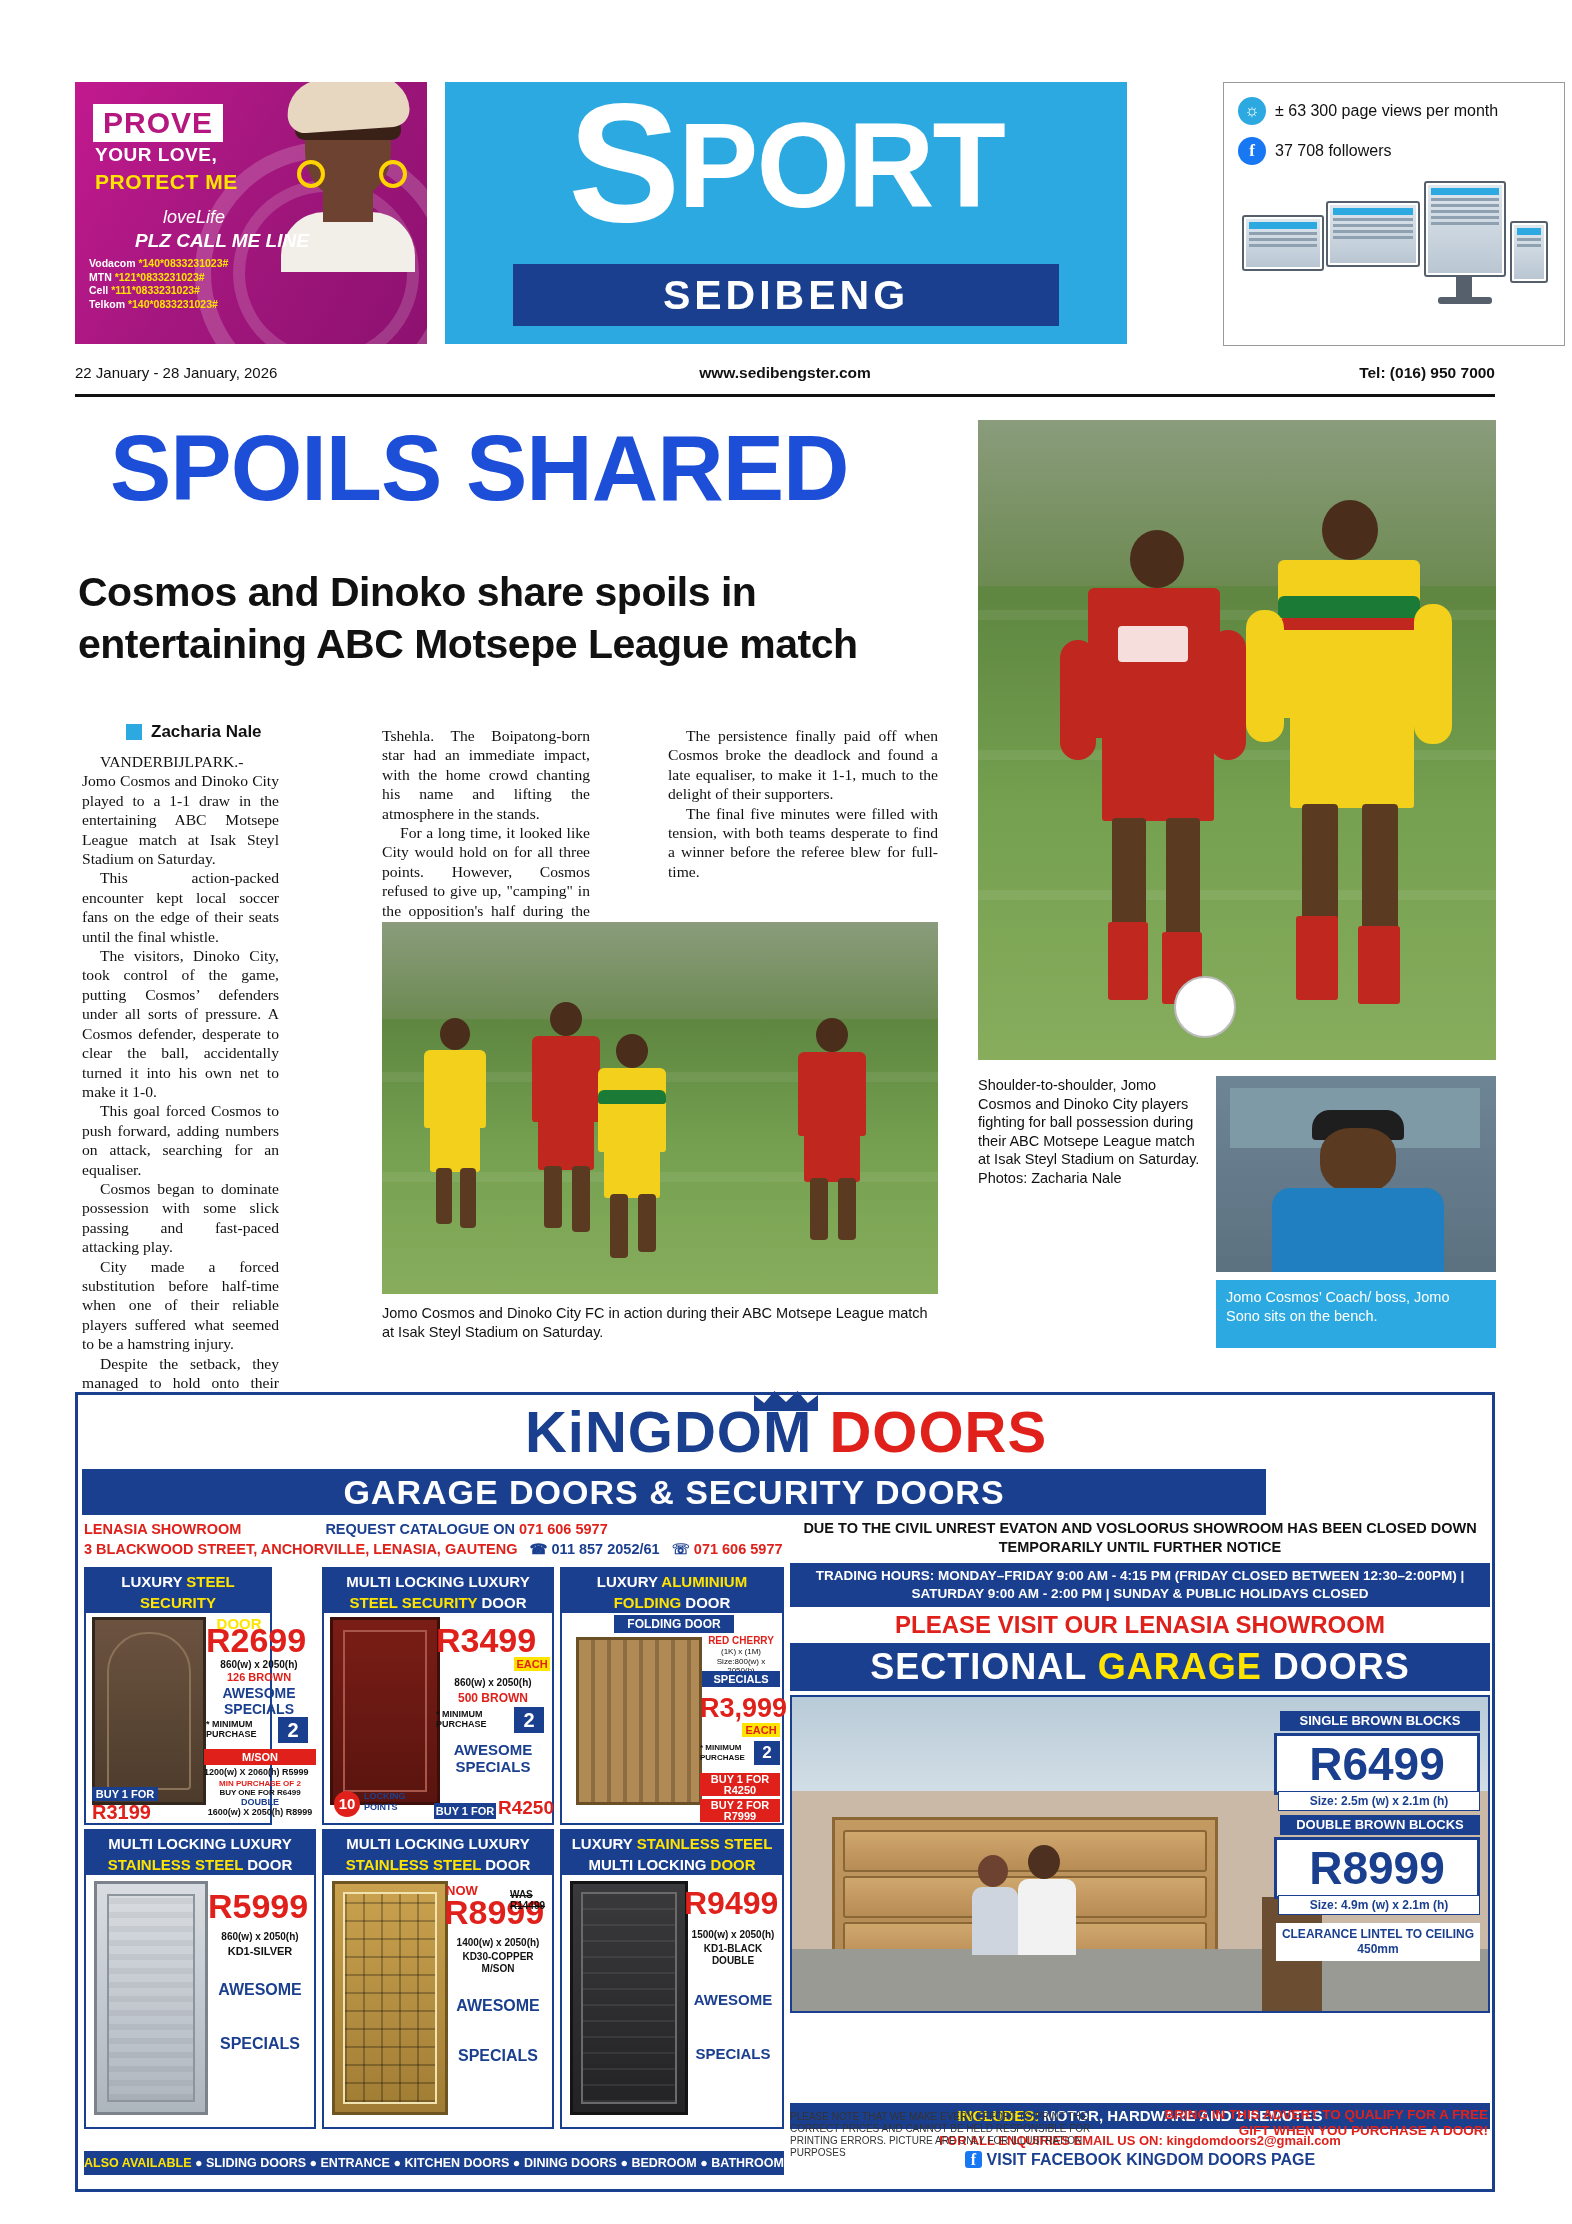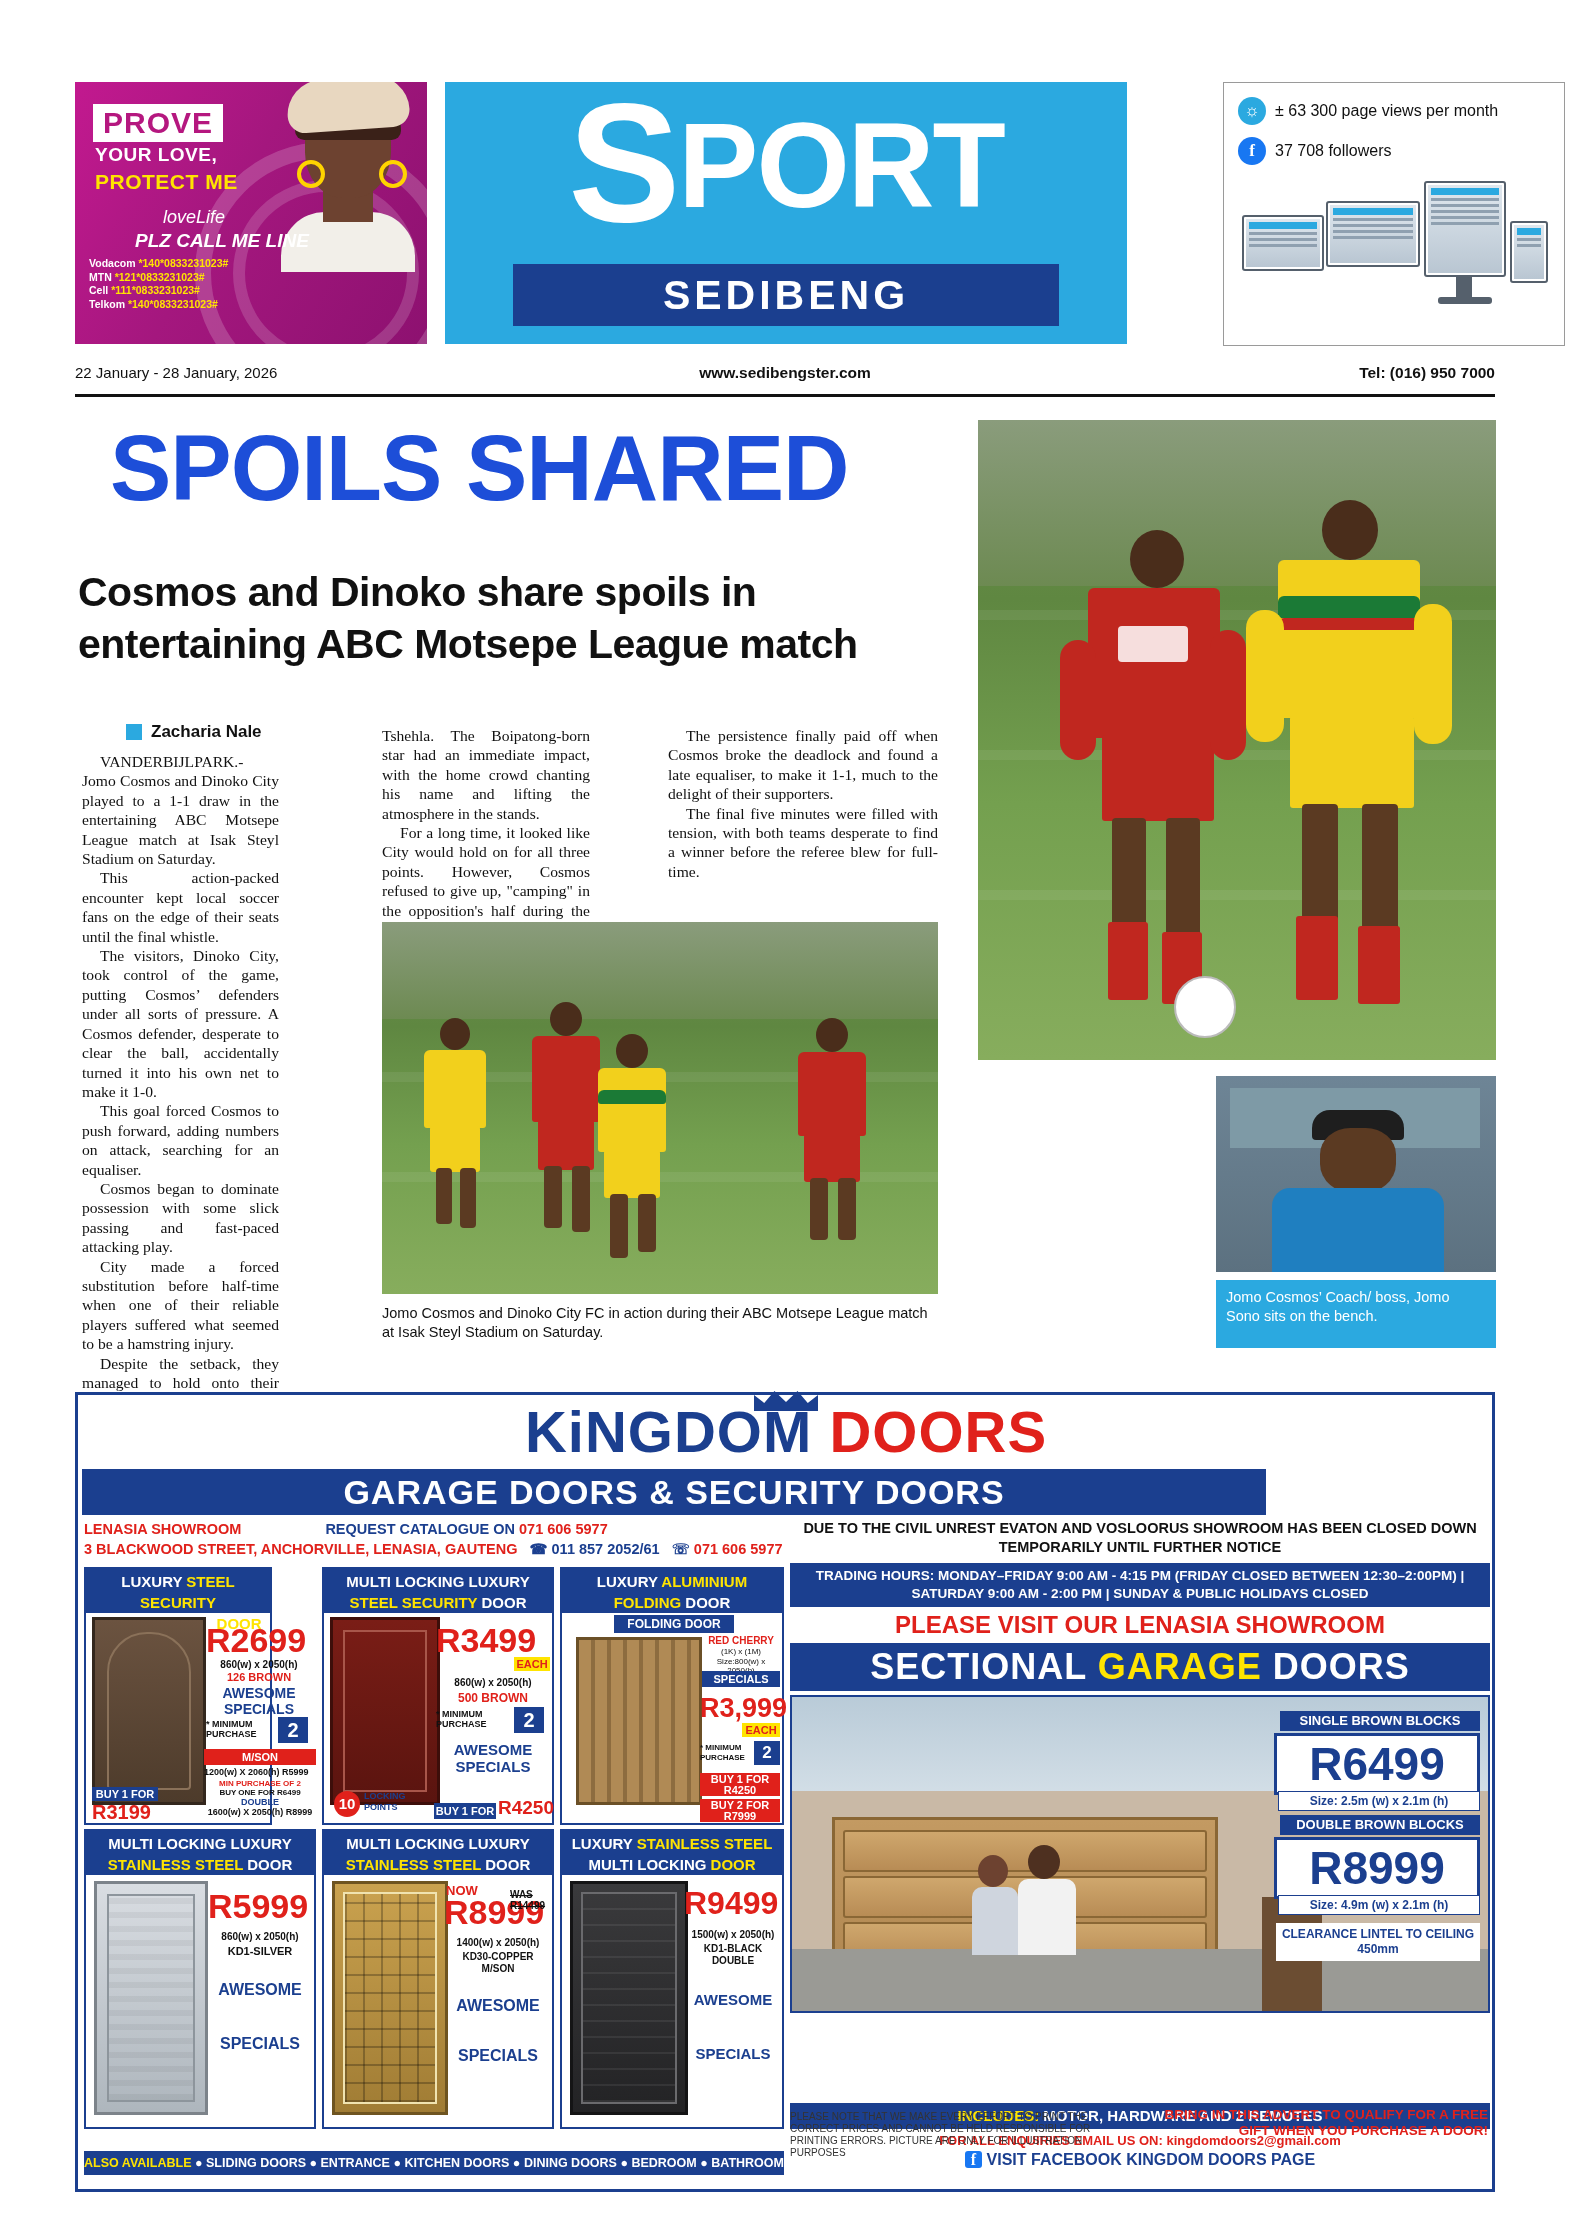--- a/index.html
+++ b/index.html
@@ -248,20 +248,21 @@
       <div class="leg" style="left:56px;top:304px;width:36px;height:118px;"></div>
       <div class="leg" style="left:116px;top:304px;width:36px;height:128px;"></div>
       <div class="shorts" style="left:50px;top:416px;width:42px;height:84px;background:#c0271f;"></div>
       <div class="shorts" style="left:112px;top:426px;width:42px;height:78px;background:#c0271f;"></div>
       <div class="shirt" style="left:0px;top:110px;width:38px;height:132px;background:#f2d01c;border-radius:18px;"></div>
       <div class="shirt" style="left:168px;top:104px;width:38px;height:140px;background:#f2d01c;border-radius:18px;"></div>
     </div>
     <div class="ball" style="left:196px;top:556px;width:58px;height:58px;"></div>
   </div>
 
+  <div class="cap" style="left:978px;top:1076px;width:228px;">Shoulder-to-shoulder, Jomo Cosmos and Dinoko City players fighting for ball possession during their ABC Motsepe League match at Isak Steyl Stadium on Saturday. Photos: Zacharia Nale</div>
 
   <div class="photo" style="left:1216px;top:1076px;width:280px;height:196px;background:#6a7f8d;">
     <div style="position:absolute;left:0;top:0;right:0;bottom:0;background:linear-gradient(180deg,#6e8596 0%,#5c7180 100%);"></div>
     <div style="position:absolute;left:14px;top:12px;width:250px;height:60px;background:#7e9aa6;"></div>
     <div style="position:absolute;left:96px;top:34px;width:92px;height:30px;background:#1e1e1e;border-radius:18px 18px 4px 4px;"></div>
     <div style="position:absolute;left:104px;top:52px;width:76px;height:66px;background:#5b3a22;border-radius:40% 40% 46% 46%;"></div>
     <div style="position:absolute;left:56px;top:112px;width:172px;height:84px;background:#1f7fc0;border-radius:18px 18px 0 0;"></div>
   </div>
   <div class="cap-blue" style="left:1216px;top:1280px;width:280px;height:68px;">Jomo Cosmos’ Coach/ boss, Jomo Sono sits on the bench.</div>
 

